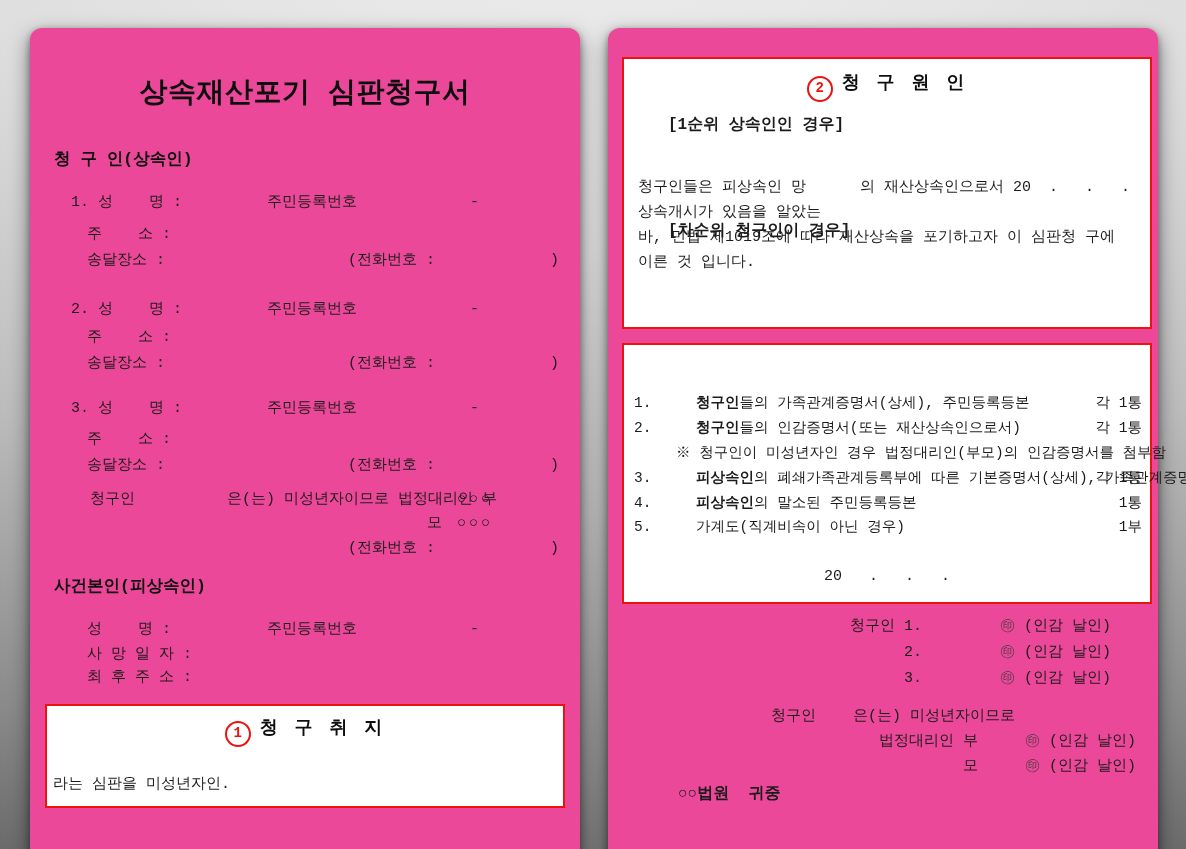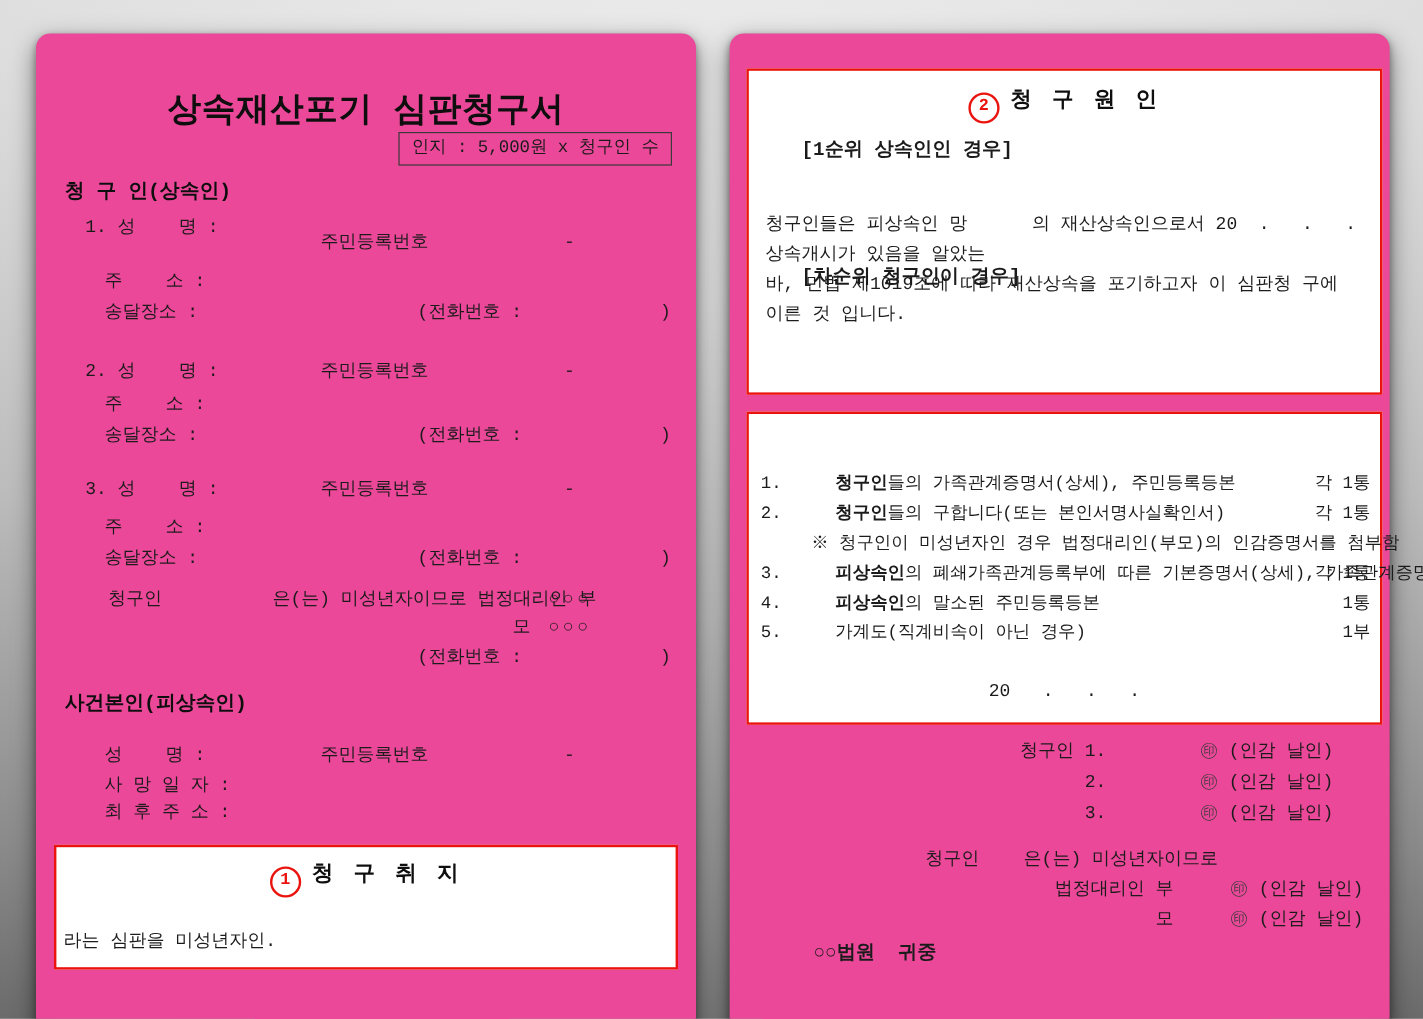--- a/index.html
+++ b/index.html
@@ -28,25 +28,24 @@
   .count{position:absolute;right:0;top:0;}
   .oo{letter-spacing:3px;}
   .seal{color:#3a3a3a;}
 </style>
 </head>
 <body>
 
 <div class="page" id="page-left">
   <div class="p title" style="top:56px">상속재산포기 심판청구서</div>
 
-  <div class="p stamp" style="top:82px;right:20px">인지 : 5,000원 x 청구인 수</div>
 
   <div class="p sec" style="left:24px;top:122px">청 구 인(상속인)</div>
 
-  <div class="p" style="left:41px;top:152px"><span class="no">1.</span><span>성    명 :</span></div>
+  <div class="p" style="left:41px;top:165px"><span class="no">1.</span><span>성    명 :</span></div>
   <div class="p" style="left:237px;top:165px">주민등록번호</div>
   <div class="p" style="left:440px;top:165px">-</div>
   <div class="p" style="left:57px;top:197px">주    소 :</div>
   <div class="p" style="left:57px;top:223px">송달장소 :</div>
   <div class="p" style="left:318px;top:223px">(전화번호 :</div>
   <div class="p" style="left:520px;top:223px">)</div>
 
   <div class="p" style="left:41px;top:272px"><span class="no">2.</span><span>성    명 :</span></div>
   <div class="p" style="left:237px;top:272px">주민등록번호</div>
   <div class="p" style="left:440px;top:272px">-</div>
@@ -90,21 +89,21 @@
     <div class="boxtitle" style="top:11px"><span class="cnum">2</span><span>청 구 원 인</span></div>
     <div class="p b" style="left:8px;top:56px;font-size:16px">[1순위 상속인인 경우]</div>
     <div class="wrap" style="left:14px;top:88px;width:500px">청구인들은 피상속인 망      의 재산상속인으로서 20  .   .   . 상속개시가 있음을 알았는
 바, 민법 제1019조에 따라 재산상속을 포기하고자 이 심판청 구에 이른 것 입니다.</div>
     <div class="p b" style="left:8px;top:162px;font-size:16px">[차순위 청구인이 경우]</div>
   </div>
 
   <div class="redbox" style="left:14px;top:315px;width:526px;height:257px">
 
     <div class="item" style="top:48px"><span>1. </span><span class="b">청구인</span><span>들의 가족관계증명서(상세), 주민등록등본</span><span class="count">각 1통</span></div>
-    <div class="item" style="top:73px"><span>2. </span><span class="b">청구인</span><span>들의 구합니다(또는 본인서명사실확인서)</span><span class="count">각 1통</span></div>
+    <div class="item" style="top:73px"><span>2. </span><span class="b">청구인</span><span>들의 인감증명서(또는 재산상속인으로서)</span><span class="count">각 1통</span></div>
     <div class="item" style="top:98px;left:16px"><span></span><span class="b"></span><span>※ 청구인이 미성년자인 경우 법정대리인(부모)의 인감증명서를 첨부함</span><span class="count"></span></div>
     <div class="item" style="top:123px"><span>3. </span><span class="b">피상속인</span><span>의 폐쇄가족관계등록부에 따른 기본증명서(상세), 가족관계증명서(상세)</span><span class="count">각 1통</span></div>
     <div class="item" style="top:148px"><span>4. </span><span class="b">피상속인</span><span>의 말소된 주민등록등본</span><span class="count">1통</span></div>
     <div class="item" style="top:172px"><span>5. </span><span class="b"></span><span>가계도(직계비속이 아닌 경우)</span><span class="count">1부</span></div>
 
     <div class="p" style="left:0;top:222px;width:100%;text-align:center">20   .   .   .</div>
   </div>
 
   <div class="p" style="left:154px;top:589px;width:160px;text-align:right">청구인 1.</div>
   <div class="p" style="left:392px;top:589px"><span class="seal">㊞</span><span> (인감 날인)</span></div>

